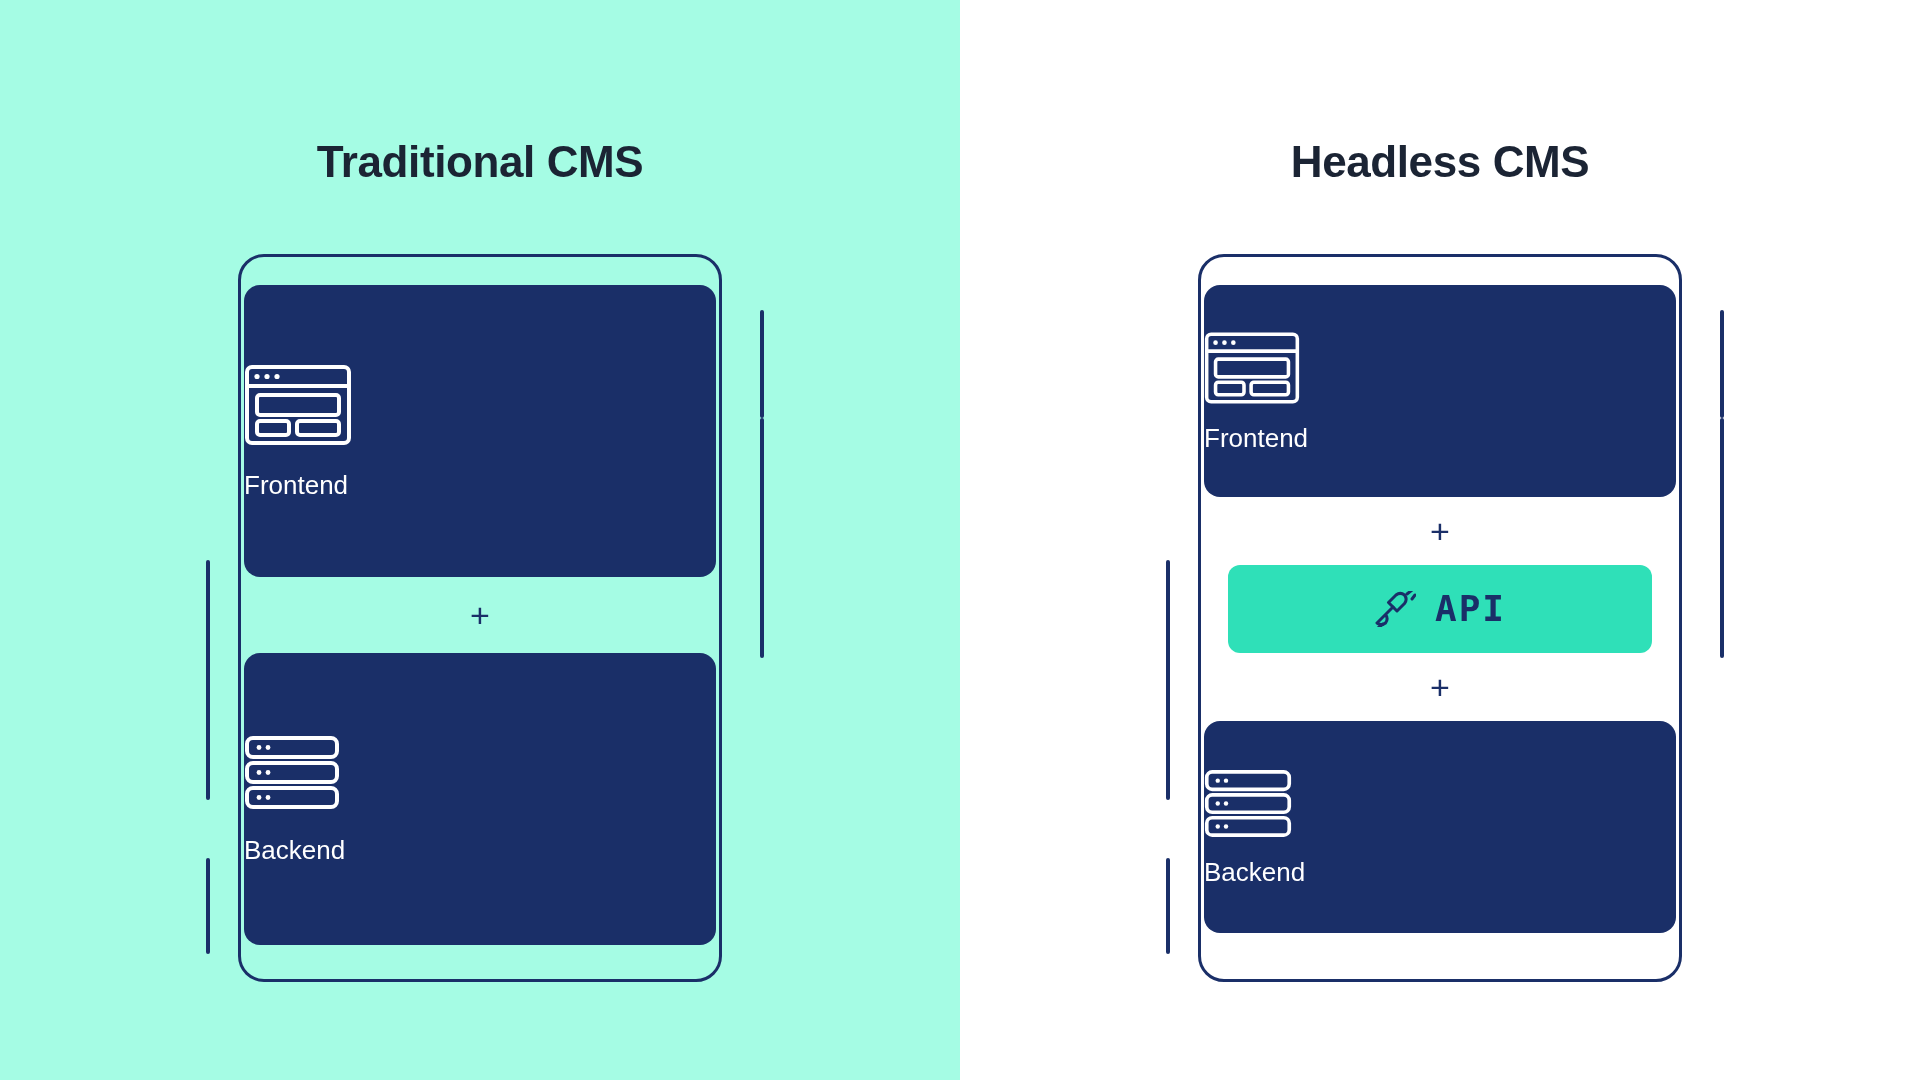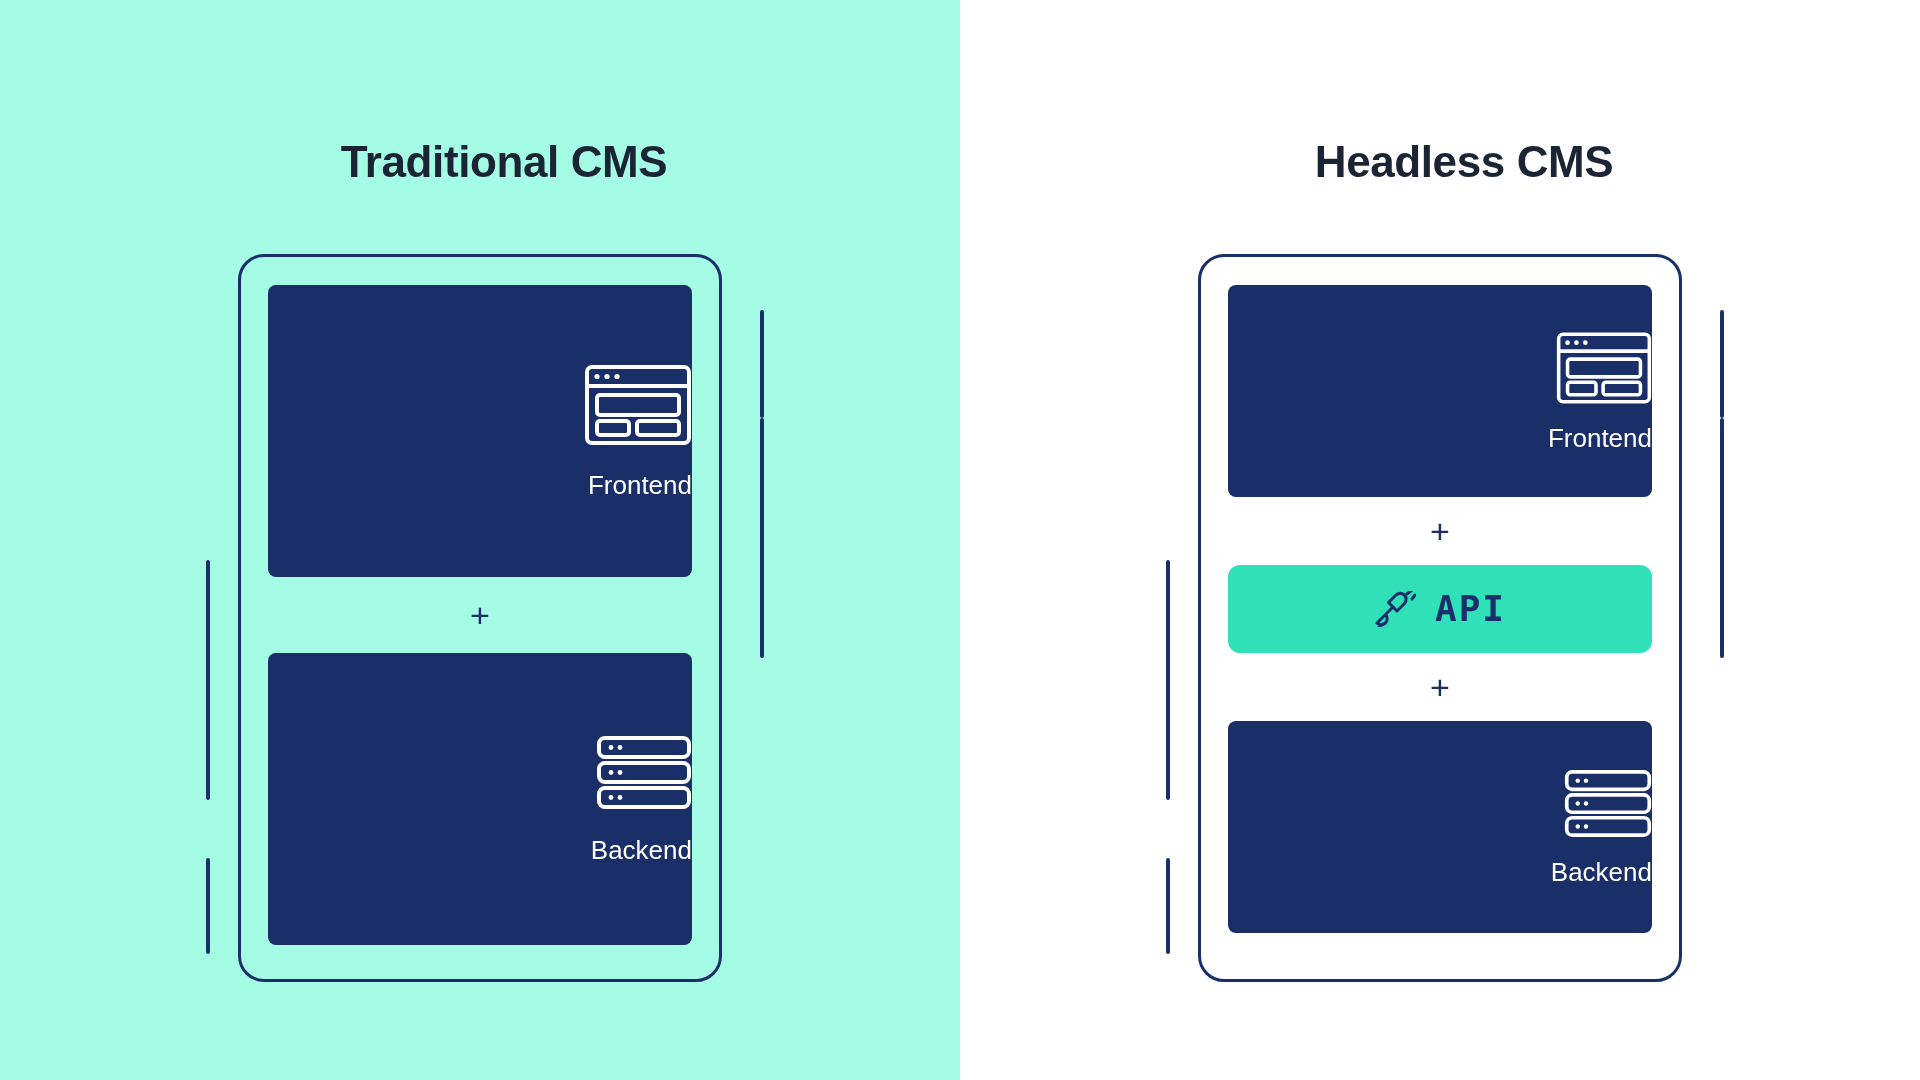--- a/index.html
+++ b/index.html
@@ -34,21 +34,20 @@
     position: absolute;
     top: 140px;
     left: 0;
     width: 100%;
     text-align: center;
     font-size: 44px;
     font-weight: bold;
     letter-spacing: -0.4px;
     color: #1B2434;
     line-height: 1;
-    margin-left: 24px;
   }
 
   
   .frame {
     position: absolute;
     top: 254px;
     left: 50%;
     transform: translateX(-50%);
     width: 484px;
     height: 728px;
@@ -57,26 +56,26 @@
     background: transparent;
     display: flex;
     flex-direction: column;
     align-items: center;
     padding: 28px 30px;
   }
   .panel-right .frame { background: #FFFFFF; }
 
   
   .block {
-    width: 424px;
-    border-radius: 8px;
+    width: 472px;
+    border-radius: 16px;
     background: #1A2F68;
     display: flex;
     flex-direction: column;
-    align-items: flex-end;
+    align-items: flex-start;
     justify-content: center;
     color: #FFFFFF;
   }
   .block-label {
     font-size: 26px;
     font-weight: normal;
     color: #FFFFFF;
     line-height: 1;
   }
 

